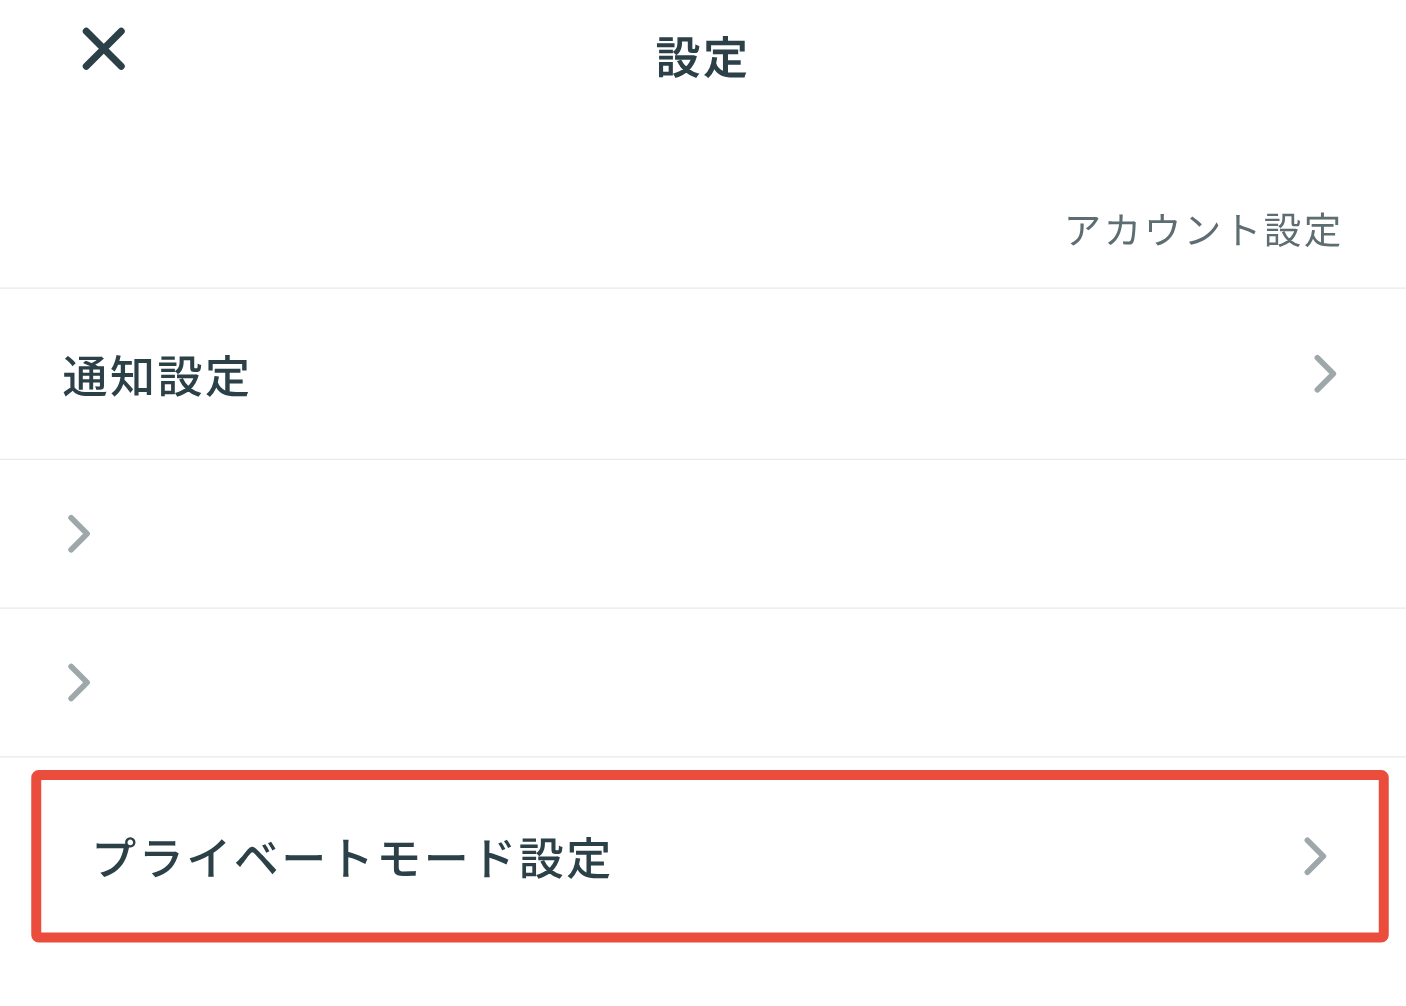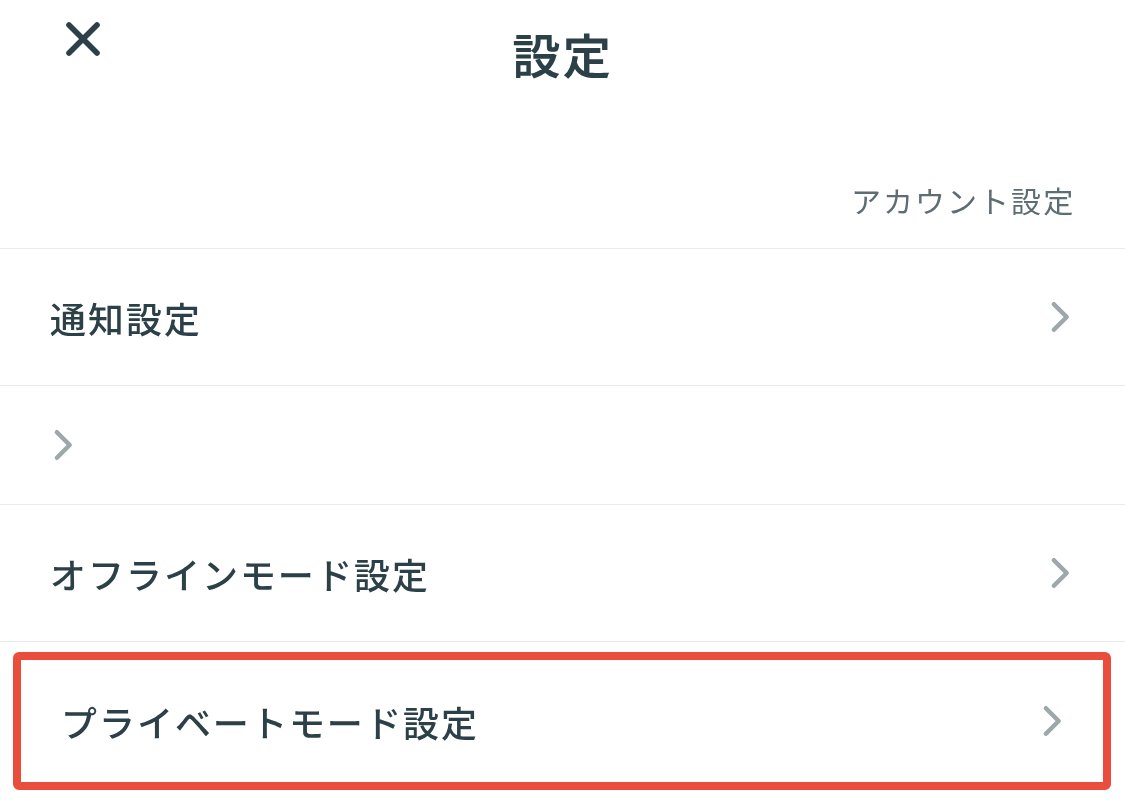--- a/index.html
+++ b/index.html
@@ -34,21 +34,21 @@
     }
     
     .close-btn svg {
       width: 42px;
       height: 42px;
     }
     
     .header-title {
       flex: 1;
       text-align: center;
-      font-size: 48px;
+      font-size: 36px;
       font-weight: 600;
       color: #2c4048;
       letter-spacing: 2px;
     }
     
     .section-header {
       padding: 50px 50px 26px 50px;
       font-size: 30px;
       color: #5e6d72;
       letter-spacing: 2px;
@@ -79,21 +79,21 @@
     }
     
     .chevron svg {
       width: 28px;
       height: 34px;
     }
     
     .highlight-box {
       border: 8px solid #eb4d3d;
       border-radius: 6px;
-      margin: 10px 14px 0 13px;
+      margin: 10px 14px 0 25px;
     }
     
     .highlight-box .list-item {
       border-bottom: none;
       padding: 35px 36px 35px 40px;
     }
   </style>
 </head>
 <body>
 
@@ -119,21 +119,20 @@
 
 <div class="list-item">
   <span class="chevron">
     <svg viewBox="0 0 16 24">
         <path d="M3 3 L12 12 L3 21" stroke="#9ea8ab" stroke-width="3.2" stroke-linecap="round" stroke-linejoin="round" fill="none"></path>
       </svg>
   </span>
 </div>
 
 <div class="list-item">
-  <span class="list-item-label">オフラインモード設定</span>
   <span class="chevron">
     <svg viewBox="0 0 16 24">
         <path d="M3 3 L12 12 L3 21" stroke="#9ea8ab" stroke-width="3.2" stroke-linecap="round" stroke-linejoin="round" fill="none"></path>
       </svg>
   </span>
 </div>
 
 <div class="highlight-box">
   <div class="list-item">
     <span class="list-item-label">プライベートモード設定</span>

